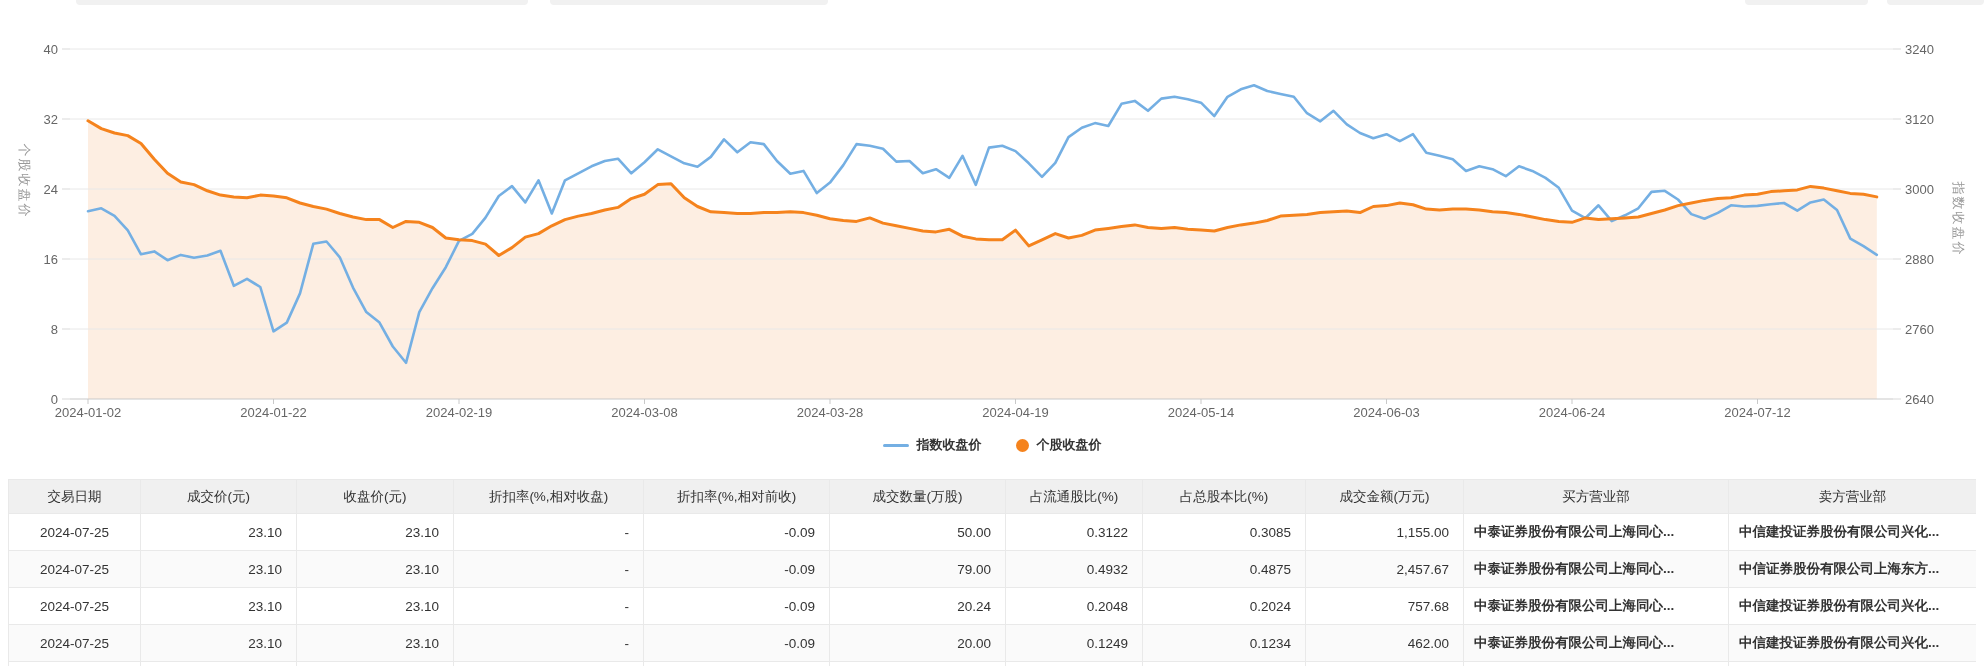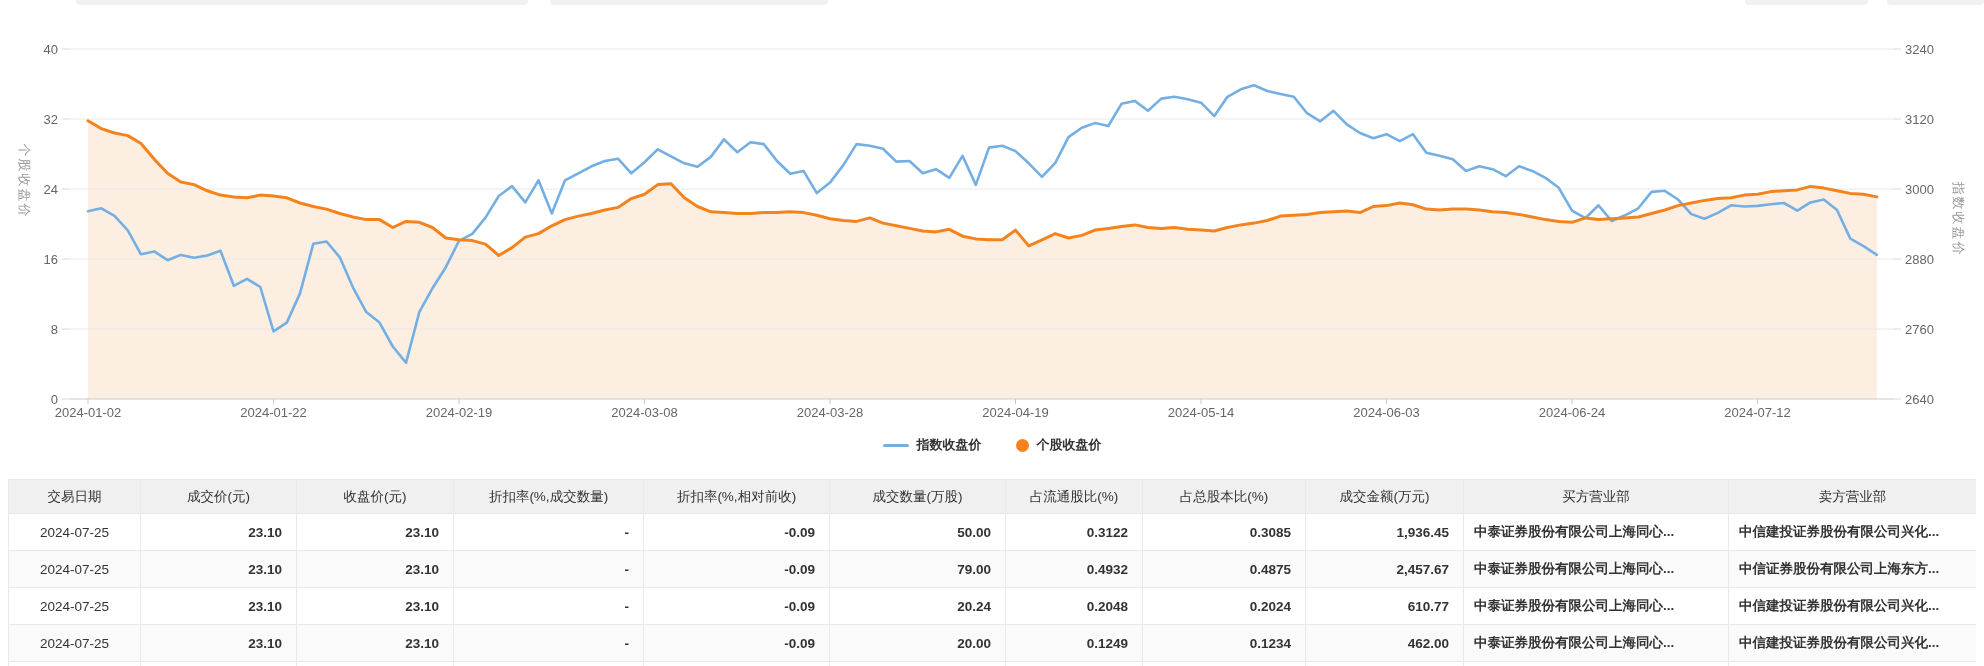--- a/index.html
+++ b/index.html
@@ -25,21 +25,21 @@
   .marker-dot{display:inline-block;width:13px;height:13px;border-radius:50%;}
 
   
   #table-wrap{position:absolute;left:8px;top:479px;width:1968px;height:187px;overflow:hidden;}
   table{border-collapse:collapse;table-layout:fixed;width:1968px;font-size:13.5px;color:#333;}
   th,td{border:1px solid #e9e9e9;overflow:hidden;white-space:nowrap;text-overflow:clip;}
   th{background:#f0f0f0;font-weight:400;height:33px;text-align:center;padding:0 6px;}
   td{height:36px;padding:0 18px;background:#fff;}
   tbody tr:nth-child(even) td{background:#fafafa;}
   td.al-c{text-align:center;}
-  td.al-r{text-align:right;padding-right:14px;font-weight:bold;}
+  td.al-r{text-align:right;padding-right:14px;}
   td.al-l{text-align:left;padding-left:10px;font-weight:bold;}
   tr.filler td{height:12px;background:#fff;}
 </style>
 </head>
 <body>
 
 <div id="screen">
 
   <div class="sliver" style="left:76px;width:452px;"></div>
   <div class="sliver" style="left:550px;width:278px;"></div>
@@ -130,41 +130,41 @@
           <col style="width: 163px;">
           <col style="width: 158px;">
           <col style="width: 265px;">
           <col style="width: 248px;">
         </colgroup>
       <thead>
           <tr id="head-row">
             <th>交易日期</th>
             <th>成交价(元)</th>
             <th>收盘价(元)</th>
-            <th>折扣率(%,成交数量)</th>
+            <th>折扣率(%,相对收盘)</th>
             <th>折扣率(%,相对前收)</th>
             <th>成交数量(万股)</th>
             <th>占流通股比(%)</th>
             <th>占总股本比(%)</th>
             <th>成交金额(万元)</th>
             <th>买方营业部</th>
             <th>卖方营业部</th>
           </tr>
         </thead>
       <tbody id="body-rows">
           <tr>
             <td class="al-c">2024-07-25</td>
             <td class="al-r">23.10</td>
             <td class="al-r">23.10</td>
             <td class="al-r">-</td>
             <td class="al-r">-0.09</td>
             <td class="al-r">50.00</td>
             <td class="al-r">0.3122</td>
             <td class="al-r">0.3085</td>
-            <td class="al-r">1,936.45</td>
+            <td class="al-r">1,155.00</td>
             <td class="al-l">中泰证券股份有限公司上海同心...</td>
             <td class="al-l">中信建投证券股份有限公司兴化...</td>
           </tr>
           <tr>
             <td class="al-c">2024-07-25</td>
             <td class="al-r">23.10</td>
             <td class="al-r">23.10</td>
             <td class="al-r">-</td>
             <td class="al-r">-0.09</td>
             <td class="al-r">79.00</td>
@@ -176,21 +176,21 @@
           </tr>
           <tr>
             <td class="al-c">2024-07-25</td>
             <td class="al-r">23.10</td>
             <td class="al-r">23.10</td>
             <td class="al-r">-</td>
             <td class="al-r">-0.09</td>
             <td class="al-r">20.24</td>
             <td class="al-r">0.2048</td>
             <td class="al-r">0.2024</td>
-            <td class="al-r">610.77</td>
+            <td class="al-r">757.68</td>
             <td class="al-l">中泰证券股份有限公司上海同心...</td>
             <td class="al-l">中信建投证券股份有限公司兴化...</td>
           </tr>
           <tr>
             <td class="al-c">2024-07-25</td>
             <td class="al-r">23.10</td>
             <td class="al-r">23.10</td>
             <td class="al-r">-</td>
             <td class="al-r">-0.09</td>
             <td class="al-r">20.00</td>

